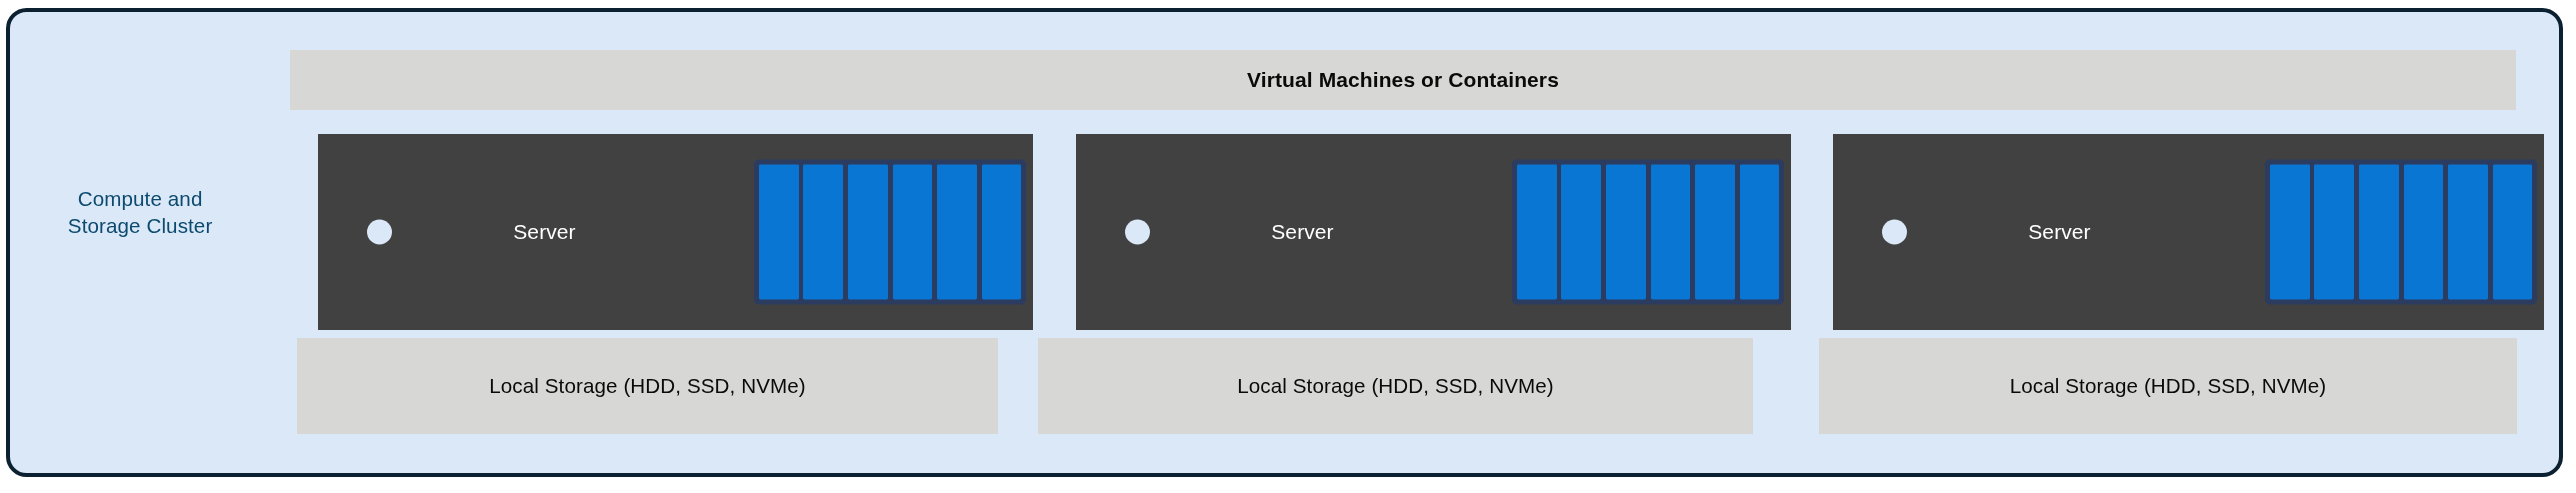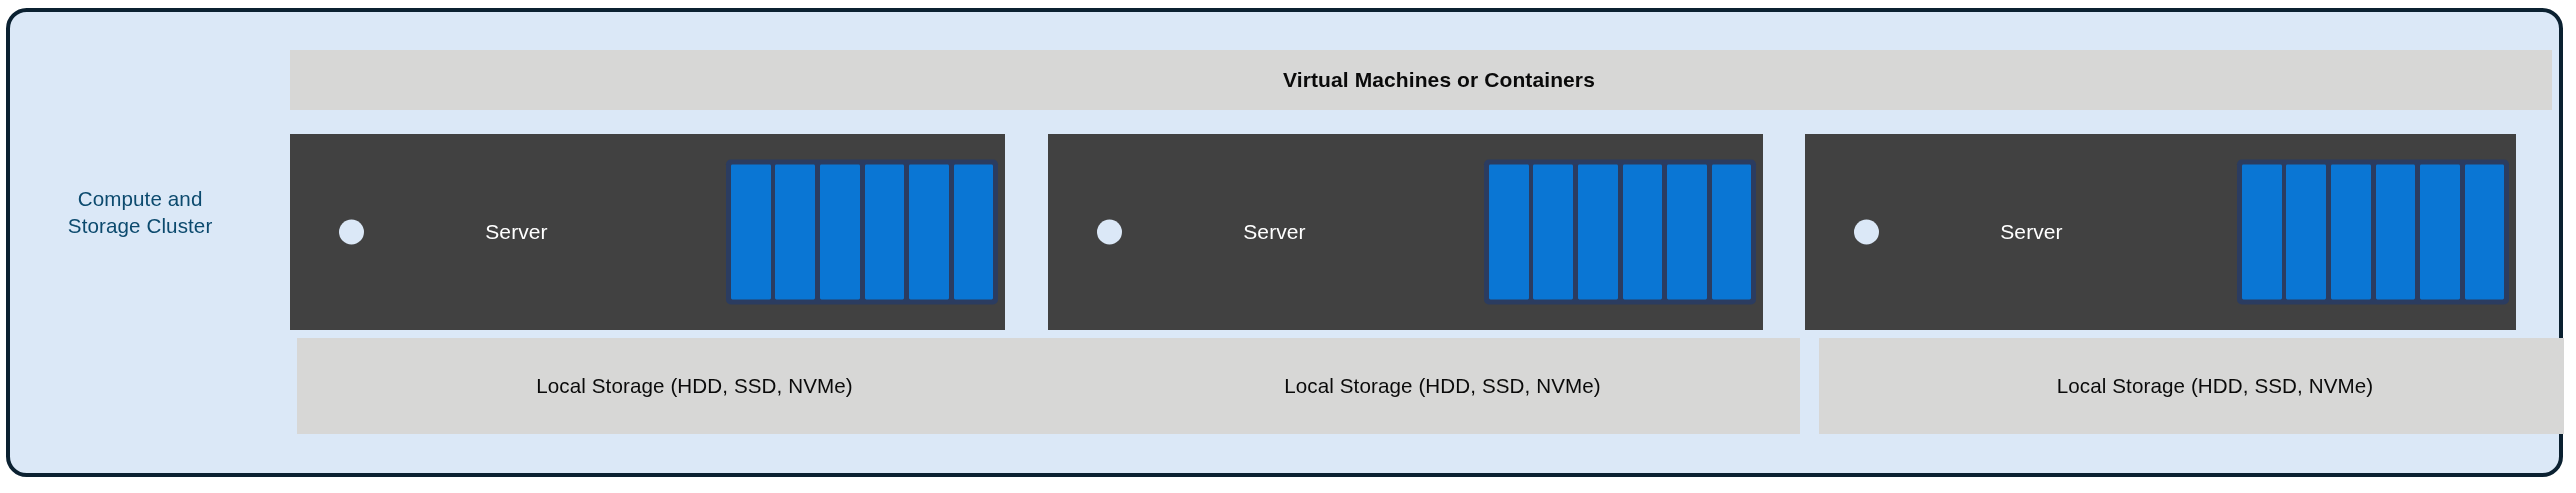--- a/index.html
+++ b/index.html
@@ -55,38 +55,38 @@
     width: 2226px;
     height: 60px;
     background: #d7d7d6;
     display: flex;
     align-items: center;
     justify-content: center;
     font-size: 21px;
     font-weight: bold;
     color: #0a0a0a;
     letter-spacing: 0.1px;
-    padding-left: 36px;
   }
 
   
   .node {
     position: absolute;
     top: 134px;
   }
   .node-0 { left: 290px;  width: 715px; }
   .node-1 { left: 1048px; width: 715px; }
   .node-2 { left: 1805px; width: 711px; }
 
   .server-box {
     position: relative;
     width: 100%;
     height: 196px;
     background: #414141;
     box-sizing: border-box;
+    margin-left: 28px;
   }
 
   .status-dot {
     position: absolute;
     left: 49px;
     top: 50%;
     transform: translateY(-50%);
     width: 25px;
     height: 25px;
     border-radius: 50%;
@@ -136,21 +136,20 @@
     top: 338px;
     height: 96px;
     background: #d7d7d6;
     display: flex;
     align-items: center;
     justify-content: center;
     font-size: 20.6px;
     color: #0a0a0a;
     letter-spacing: 0.1px;
     white-space: nowrap;
-    padding-left: 47px;
   }
   .storage-0 { left: 297px;  width: 701px; }
   .storage-1 { left: 1038px; width: 715px; }
   .storage-2 { left: 1819px; width: 698px; }
 </style>
 </head>
 <body>
 
 <div id="stage">
 

